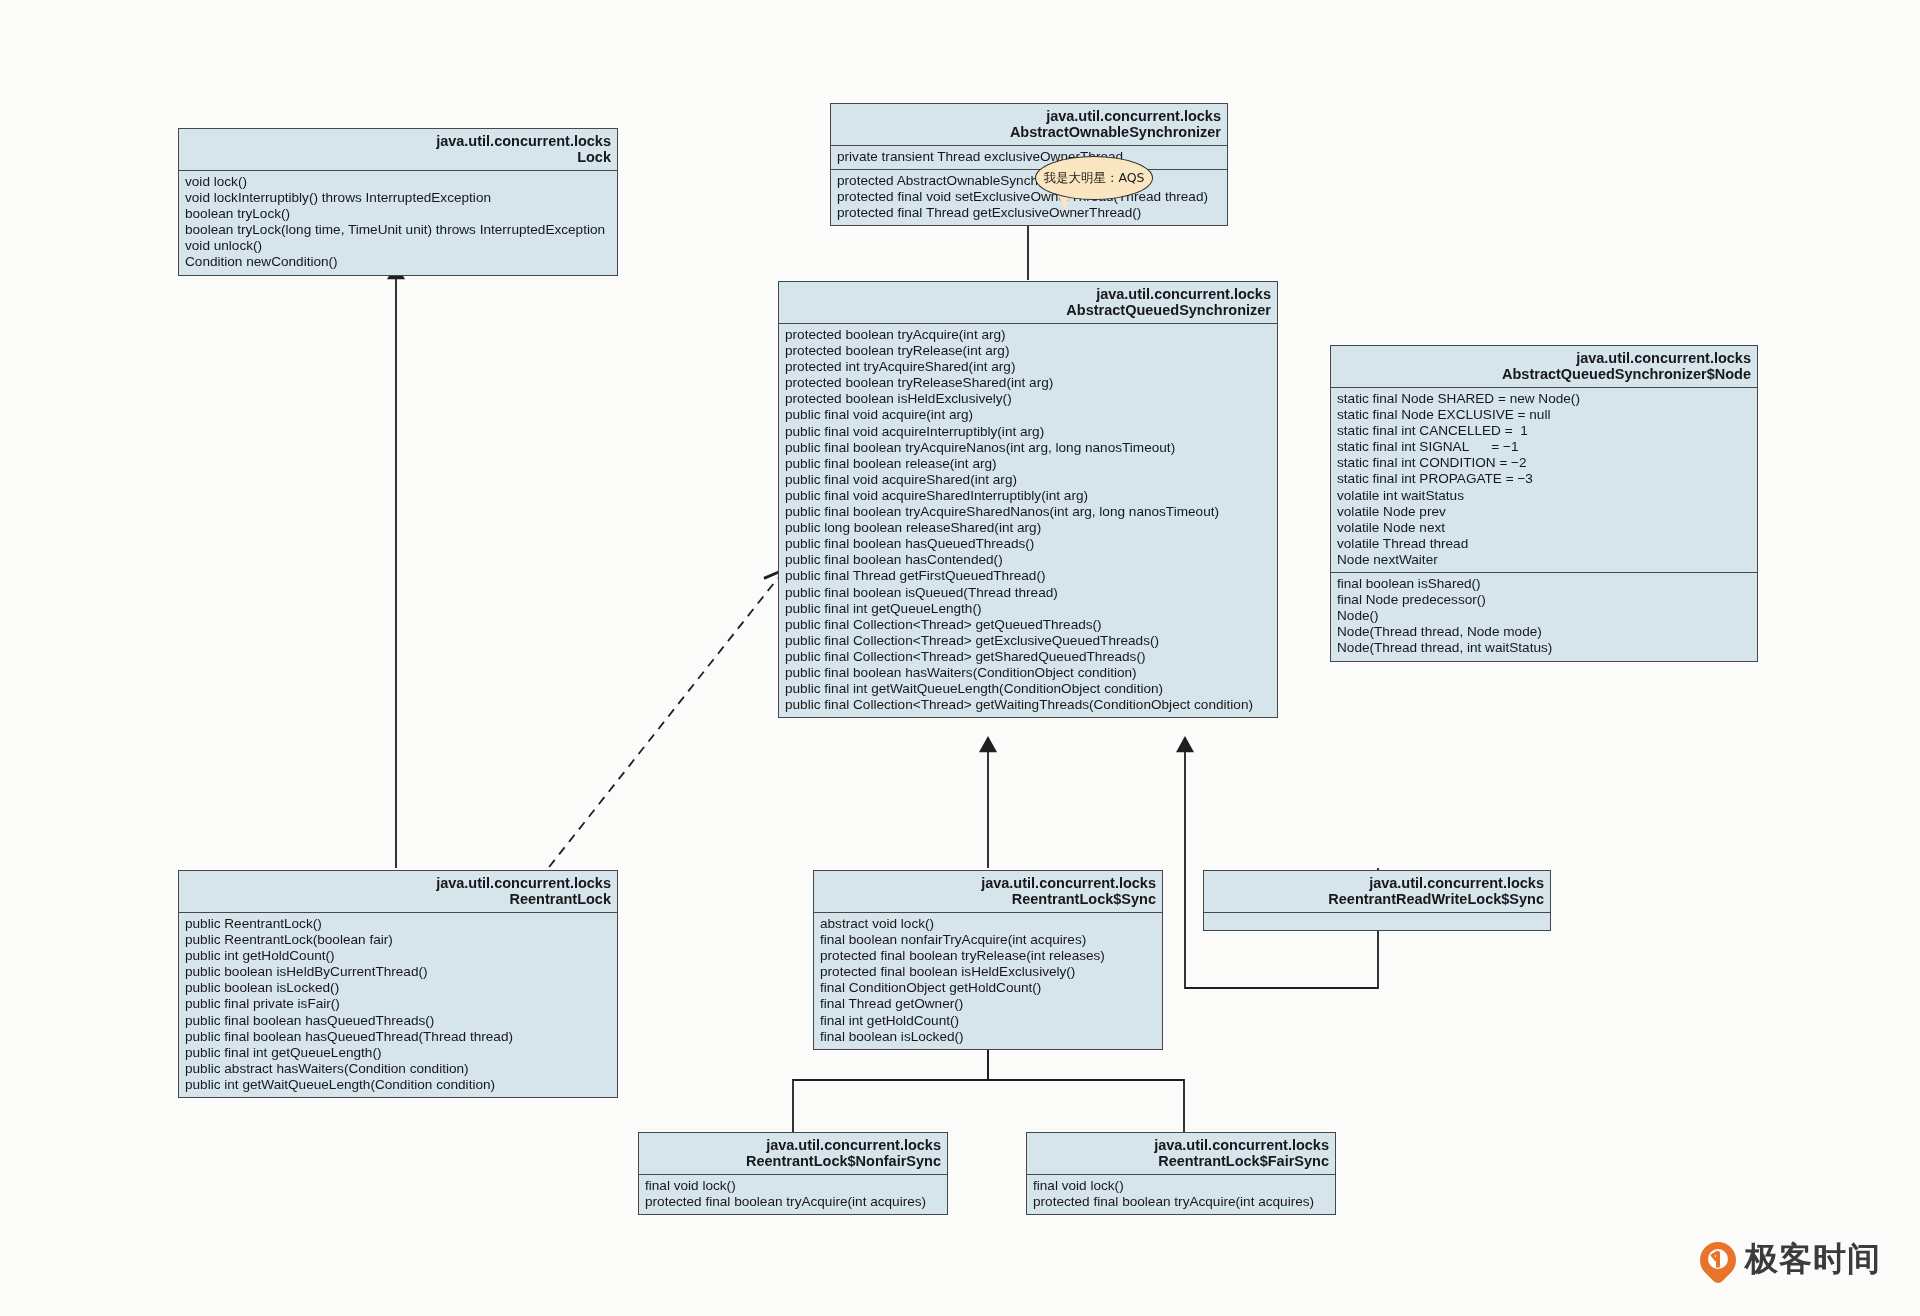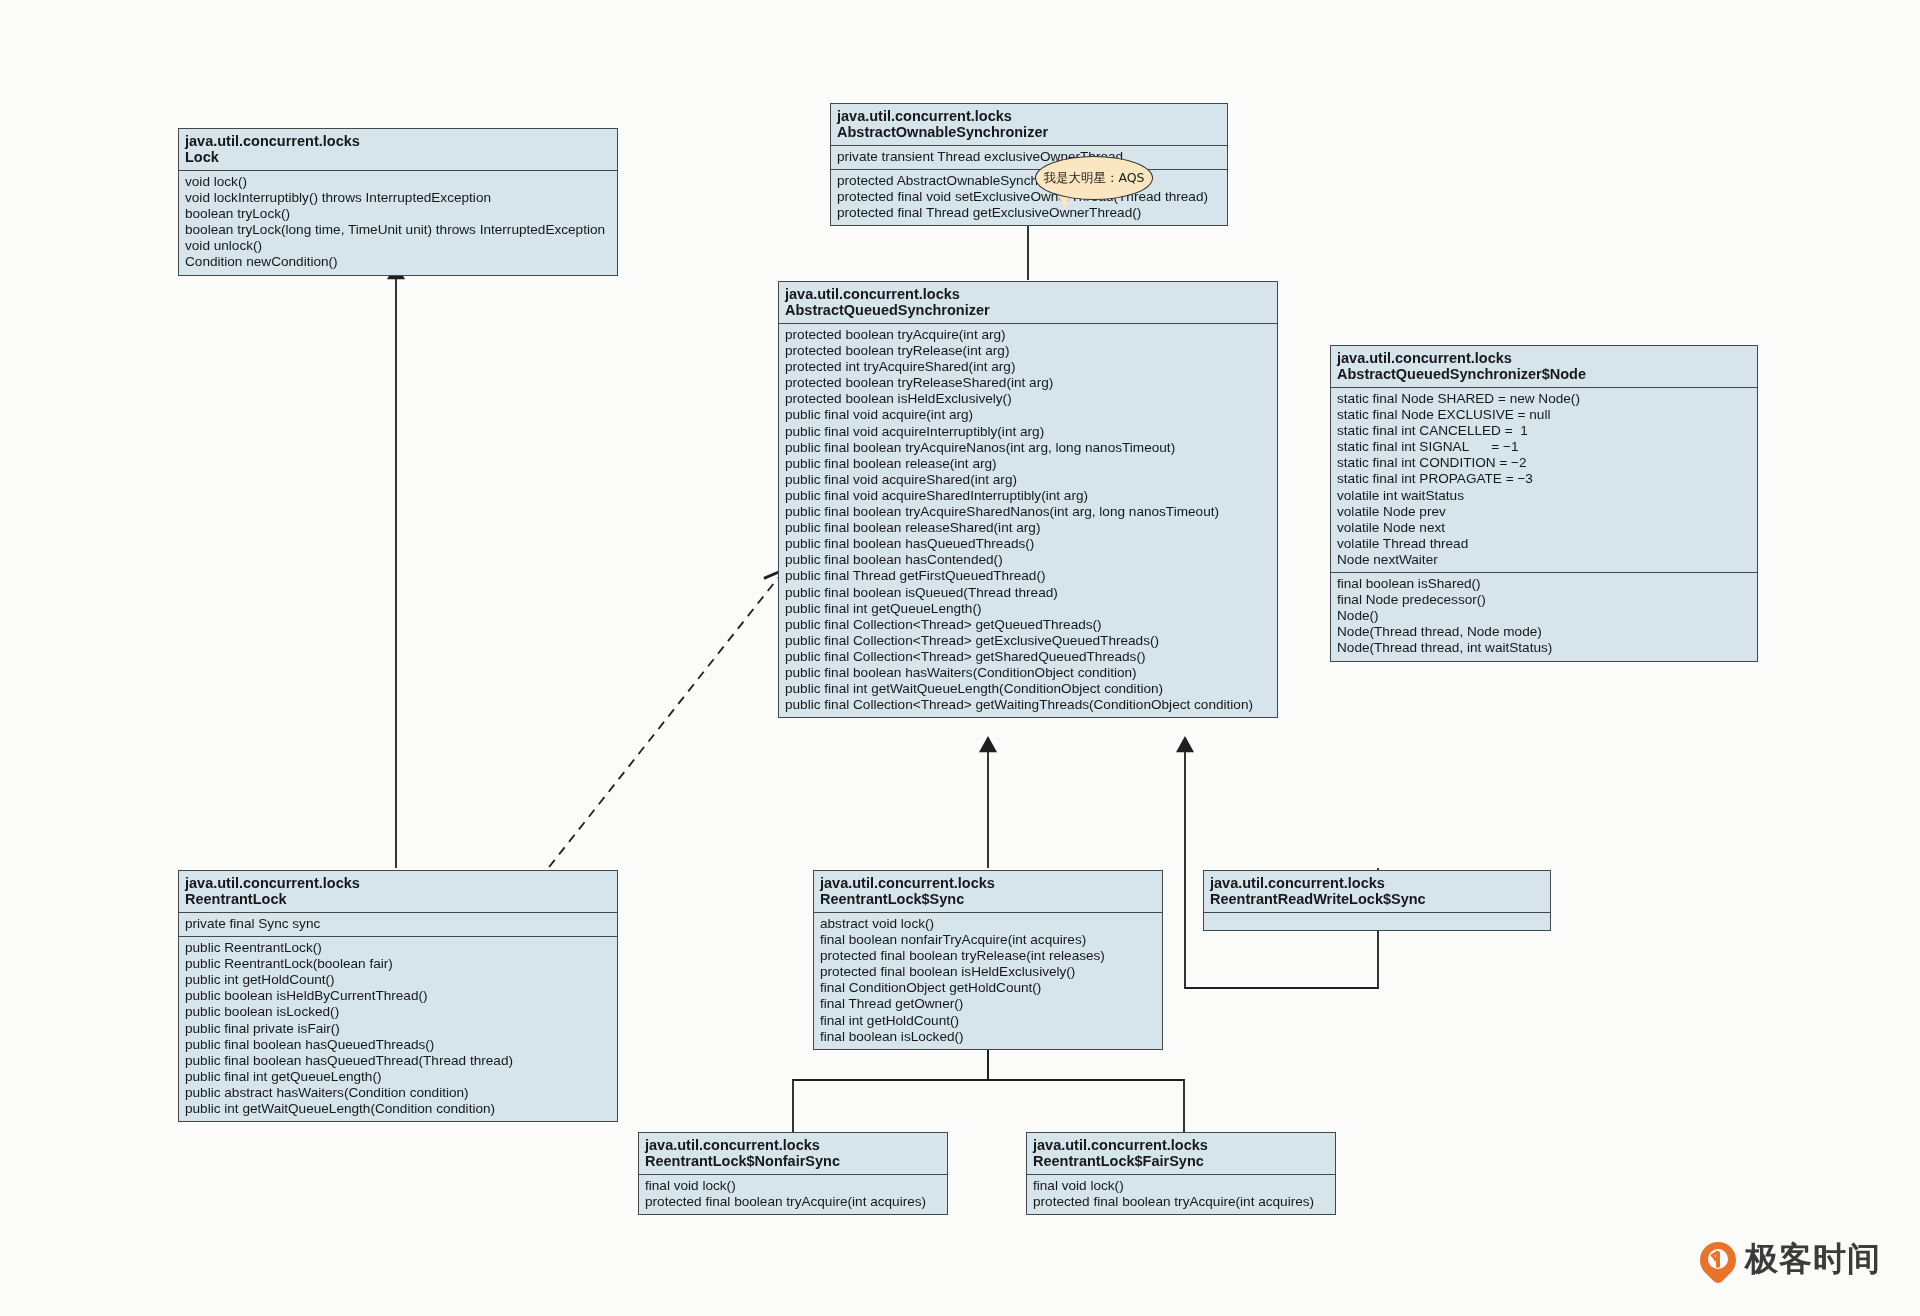--- a/index.html
+++ b/index.html
@@ -29,21 +29,21 @@
   }
   .uml {
     position: absolute;
     box-sizing: border-box;
     border: 1.6px solid #45484a;
     background: #d6e4ec;
     color: #16181a;
   }
   .uml .hdr {
     box-sizing: border-box;
-    text-align: left;
+    text-align: right;
     font-weight: bold;
     font-size: 14.5px;
     line-height: 16px;
     padding: 4px 6px 5px 6px;
     border-bottom: 1.6px solid #45484a;
     background: #d6e4ec;
   }
   .uml .hdr .pkg { display: block; font-weight: bold; }
   .uml .hdr .cls { display: block; font-weight: bold; }
   .uml .compartment {
@@ -239,21 +239,21 @@
       <div class="row">protected int tryAcquireShared(int arg)</div>
       <div class="row">protected boolean tryReleaseShared(int arg)</div>
       <div class="row">protected boolean isHeldExclusively()</div>
       <div class="row">public final void acquire(int arg)</div>
       <div class="row">public final void acquireInterruptibly(int arg)</div>
       <div class="row">public final boolean tryAcquireNanos(int arg, long nanosTimeout)</div>
       <div class="row">public final boolean release(int arg)</div>
       <div class="row">public final void acquireShared(int arg)</div>
       <div class="row">public final void acquireSharedInterruptibly(int arg)</div>
       <div class="row">public final boolean tryAcquireSharedNanos(int arg, long nanosTimeout)</div>
-      <div class="row">public final boolean releaseShared(int arg)</div>
+      <div class="row">public long boolean releaseShared(int arg)</div>
       <div class="row">public final boolean hasQueuedThreads()</div>
       <div class="row">public final boolean hasContended()</div>
       <div class="row">public final Thread getFirstQueuedThread()</div>
       <div class="row">public final boolean isQueued(Thread thread)</div>
       <div class="row">public final int getQueueLength()</div>
       <div class="row">public final Collection&lt;Thread&gt; getQueuedThreads()</div>
       <div class="row">public final Collection&lt;Thread&gt; getExclusiveQueuedThreads()</div>
       <div class="row">public final Collection&lt;Thread&gt; getSharedQueuedThreads()</div>
       <div class="row">public final boolean hasWaiters(ConditionObject condition)</div>
       <div class="row">public final int getWaitQueueLength(ConditionObject condition)</div>
@@ -287,23 +287,20 @@
       <div class="row">Node(Thread thread, int waitStatus)</div>
     </div>
   </div>
 
   <div class="uml" style="left:178px; top:870px; width:440px;">
     <div class="hdr">
       <span class="pkg">java.util.concurrent.locks</span>
       <span class="cls">ReentrantLock</span>
     </div>
     <div class="compartment">
-      <div class="row">private final Sync sync</div>
-    </div>
-    <div class="compartment">
       <div class="row">public ReentrantLock()</div>
       <div class="row">public ReentrantLock(boolean fair)</div>
       <div class="row">public int getHoldCount()</div>
       <div class="row">public boolean isHeldByCurrentThread()</div>
       <div class="row">public boolean isLocked()</div>
       <div class="row">public final private isFair()</div>
       <div class="row">public final boolean hasQueuedThreads()</div>
       <div class="row">public final boolean hasQueuedThread(Thread thread)</div>
       <div class="row">public final int getQueueLength()</div>
       <div class="row">public abstract hasWaiters(Condition condition)</div>

